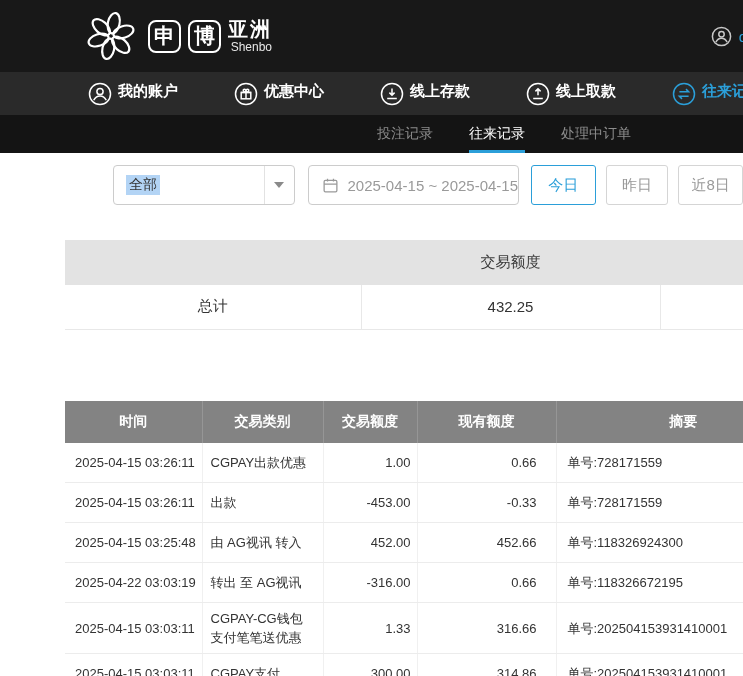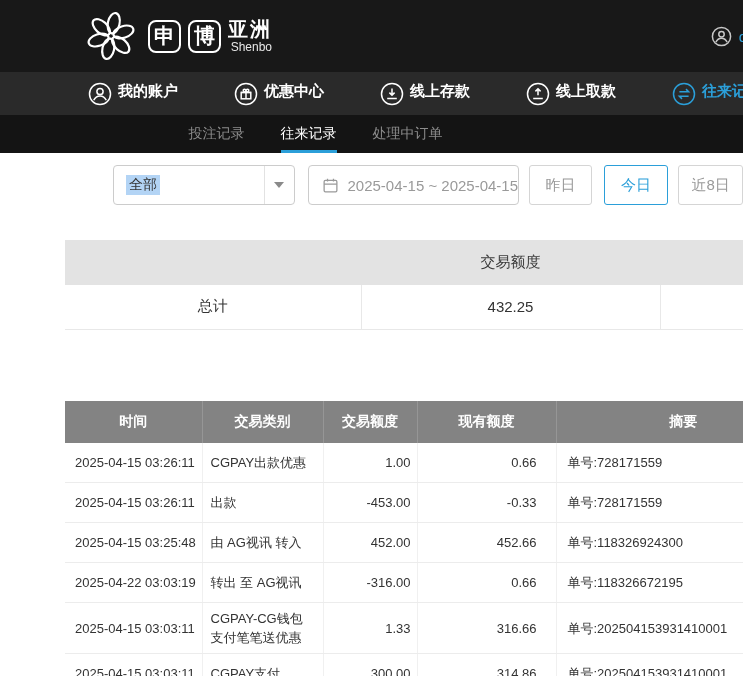--- a/index.html
+++ b/index.html
@@ -34,21 +34,21 @@
   
   .mainnav{height:43px;background:var(--nav-bg,#2a2a2a);display:flex;align-items:center;
     padding-left:88px;gap:56px;overflow:hidden;white-space:nowrap;}
   .nav-item{display:flex;gap:6px;color:#fff;font-size:15px;font-weight:600;
     cursor:pointer;flex:0 0 auto;}
   .nav-item.active{color:var(--accent-blue,#2b9fd9);}
   .nav-item svg{flex:0 0 auto;}
 
   
   .subnav{height:38px;background:var(--subnav-bg,#141414);display:flex;align-items:stretch;
-    justify-content:center;padding-right:112px;gap:36px;overflow:hidden;}
+    justify-content:flex-end;padding-right:112px;gap:36px;overflow:hidden;}
   .subtab{display:flex;align-items:center;color:#8c8c8c;font-size:14px;cursor:pointer;
     border-bottom:3px solid transparent;padding-top:3px;}
   .subtab.active{color:#fff;border-bottom-color:var(--accent-blue,#2b9fd9);}
 
   
   .filters{display:flex;align-items:center;margin:12px 0 0 65px;height:40px;padding-left:48px;}
   .type-select{width:197px;height:40px;border:1px solid #ccc;border-radius:4px;display:flex;
     align-items:center;cursor:pointer;background:#fff;position:relative;}
   .type-select .sel-text{margin-left:12px;font-size:14px;color:#333;
     background:var(--selection-highlight,#b3d4f5);padding:1px 3px;}
@@ -179,22 +179,22 @@
     </div>
     <div class="datepicker">
       <span class="cal">
         <svg width="17" height="17" viewBox="0 0 20 20" fill="none" stroke="#999" stroke-width="1.5">
           <rect x="2.5" y="4" width="15" height="13.5" rx="1.5"></rect>
           <path d="M2.5 8.5 h15 M6.5 2.2 v3.2 M13.5 2.2 v3.2"></path>
         </svg>
       </span>
       <span class="range">2025-04-15 ~ 2025-04-15</span>
     </div>
+    <button class="quick-btn b1 active">今日</button>
     <button class="quick-btn b2">昨日</button>
-    <button class="quick-btn b1 active">今日</button>
     <button class="quick-btn b3">近8日</button>
   </div>
 
   <div class="summary-wrap">
     <table class="summary-table">
       <colgroup>
           <col style="width:296px">
           <col style="width:299px">
           <col style="width:150px">
         </colgroup>

